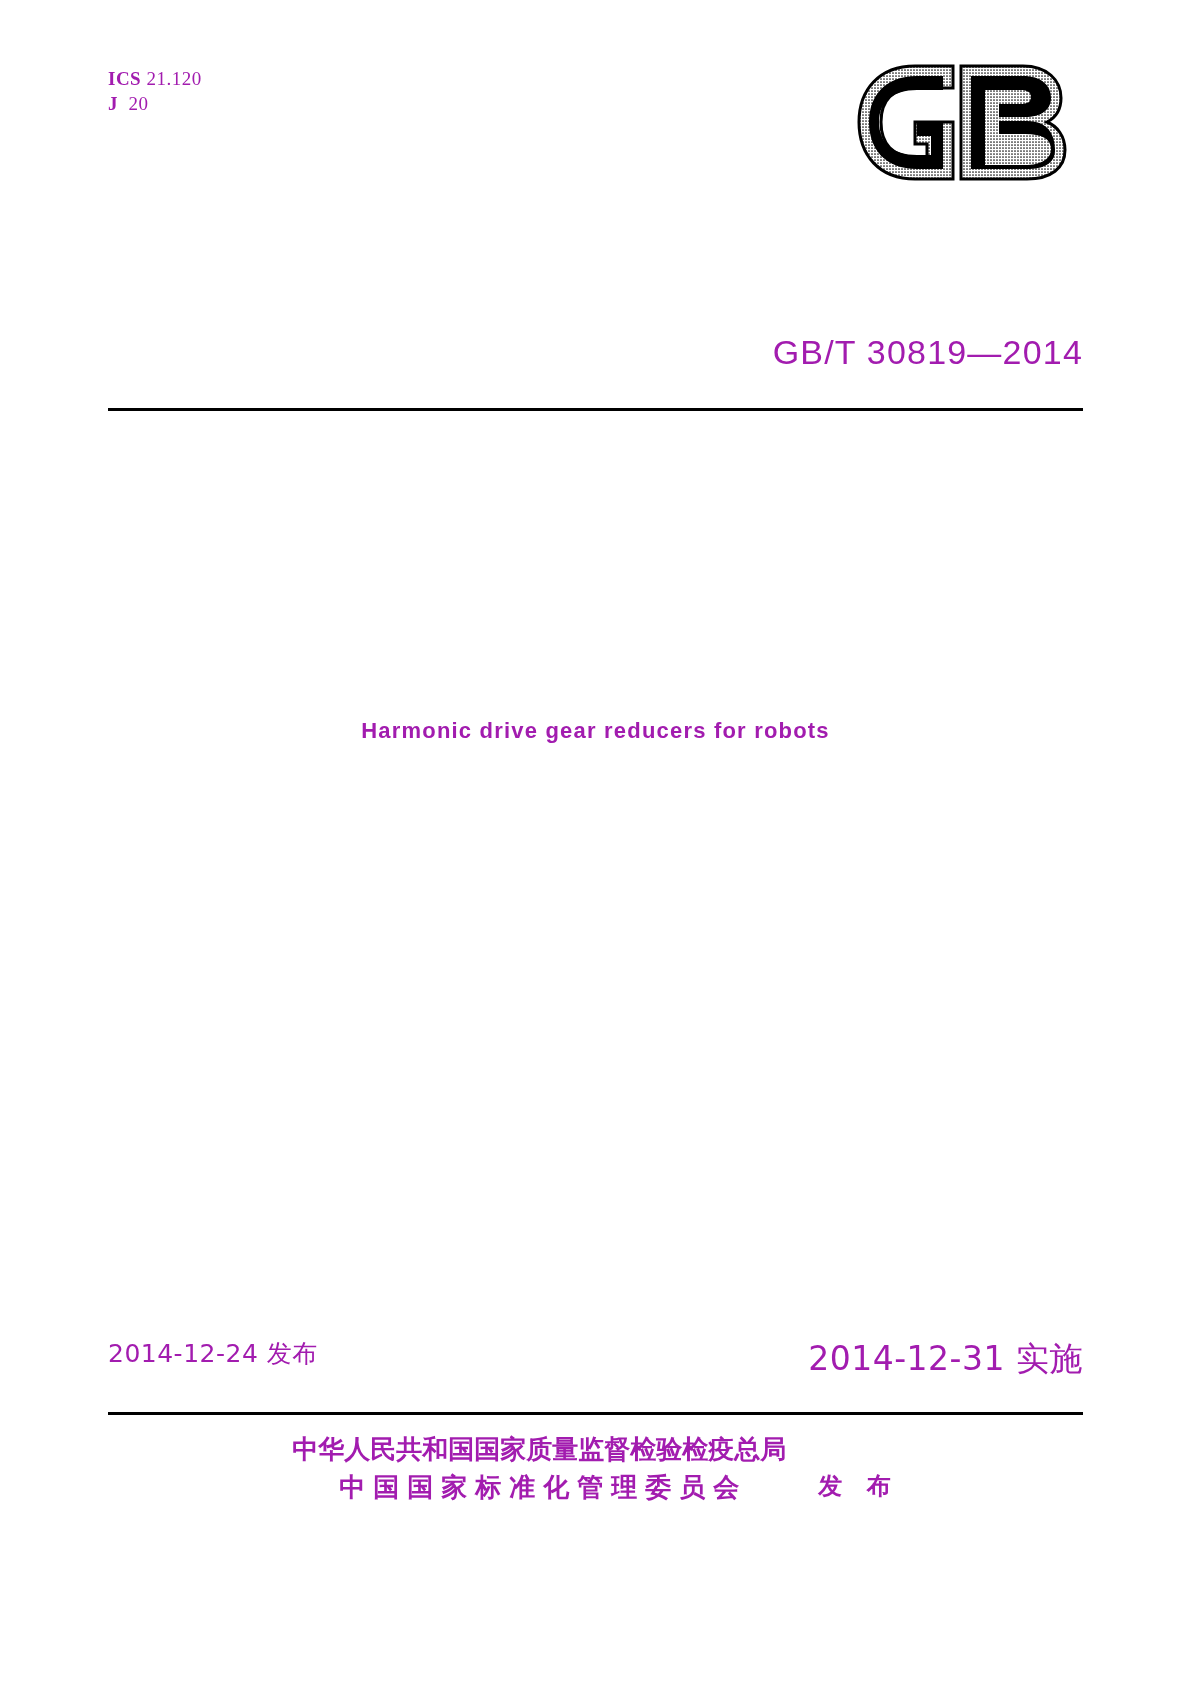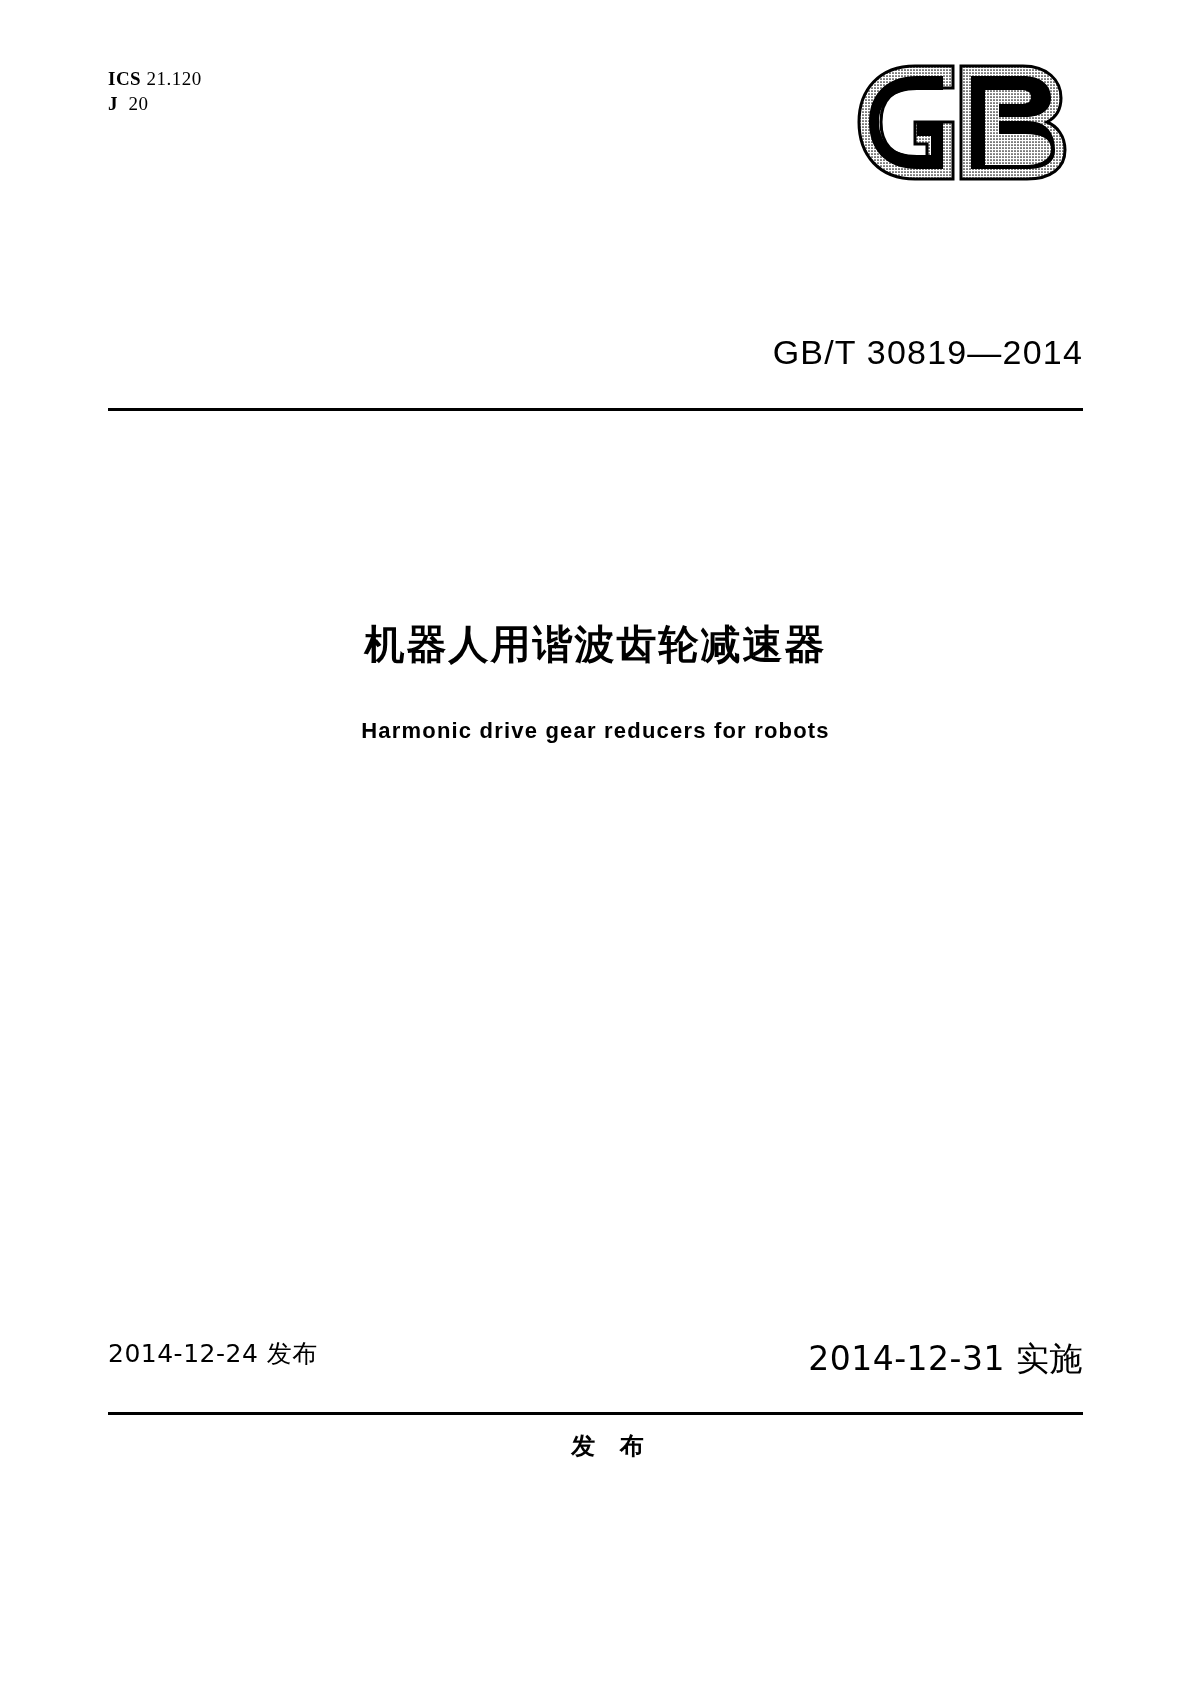--- a/index.html
+++ b/index.html
@@ -7,21 +7,21 @@
     padding: 0;
     background: #ffffff;
   }
   .page {
     position: relative;
     width: 1191px;
     height: 1684px;
     background: #ffffff;
     margin: 0 auto;
     font-family: "Liberation Sans", sans-serif;
-    color: #000000;
+    color: #a21caf;
     overflow: hidden;
   }
 
   
   .ics-block {
     position: absolute;
     left: 108px;
     top: 66px;
     font-family: "Liberation Serif", serif;
     font-size: 19px;
@@ -190,25 +190,28 @@
         <path d="M14 16 L66 16 C84 16 94 25 94 38 C94 50 84 57 68 57 L42 57 L42 44 L64 44 C70 44 74 42 74 37 C74 32 70 30 64 30 L28 30 L28 105 L68 105 C84 105 94 99 94 89 C94 79 85 74 68 74 L42 74 L42 61 L70 61 C92 61 98 76 98 90 C98 104 86 109 70 109 L14 109 Z" fill="#000"></path>
       </g>
     </svg>
   </div>
 
 
   <div class="std-no">GB/T 30819—2014</div>
 
   <div class="rule-top"></div>
 
-  <div class="doc-title-cn">机器人用谐波齿轮减速器</div>
   <div class="doc-title-en">Harmonic drive gear reducers for robots</div>
 
   <div class="date-issue">2014-12-24 发布</div>
   <div class="date-impl">2014-12-31 实施</div>
 
   <div class="rule-bottom"></div>
 
   <div class="publisher">
+    <div class="publisher-names">
+      <div class="org1">中华人民共和国国家质量监督检验检疫总局</div>
+      <div class="org2">中国国家标准化管理委员会</div>
+    </div>
     <div class="publisher-verb">发 布</div>
   </div>
 
 </div>
 
 </body></html>

